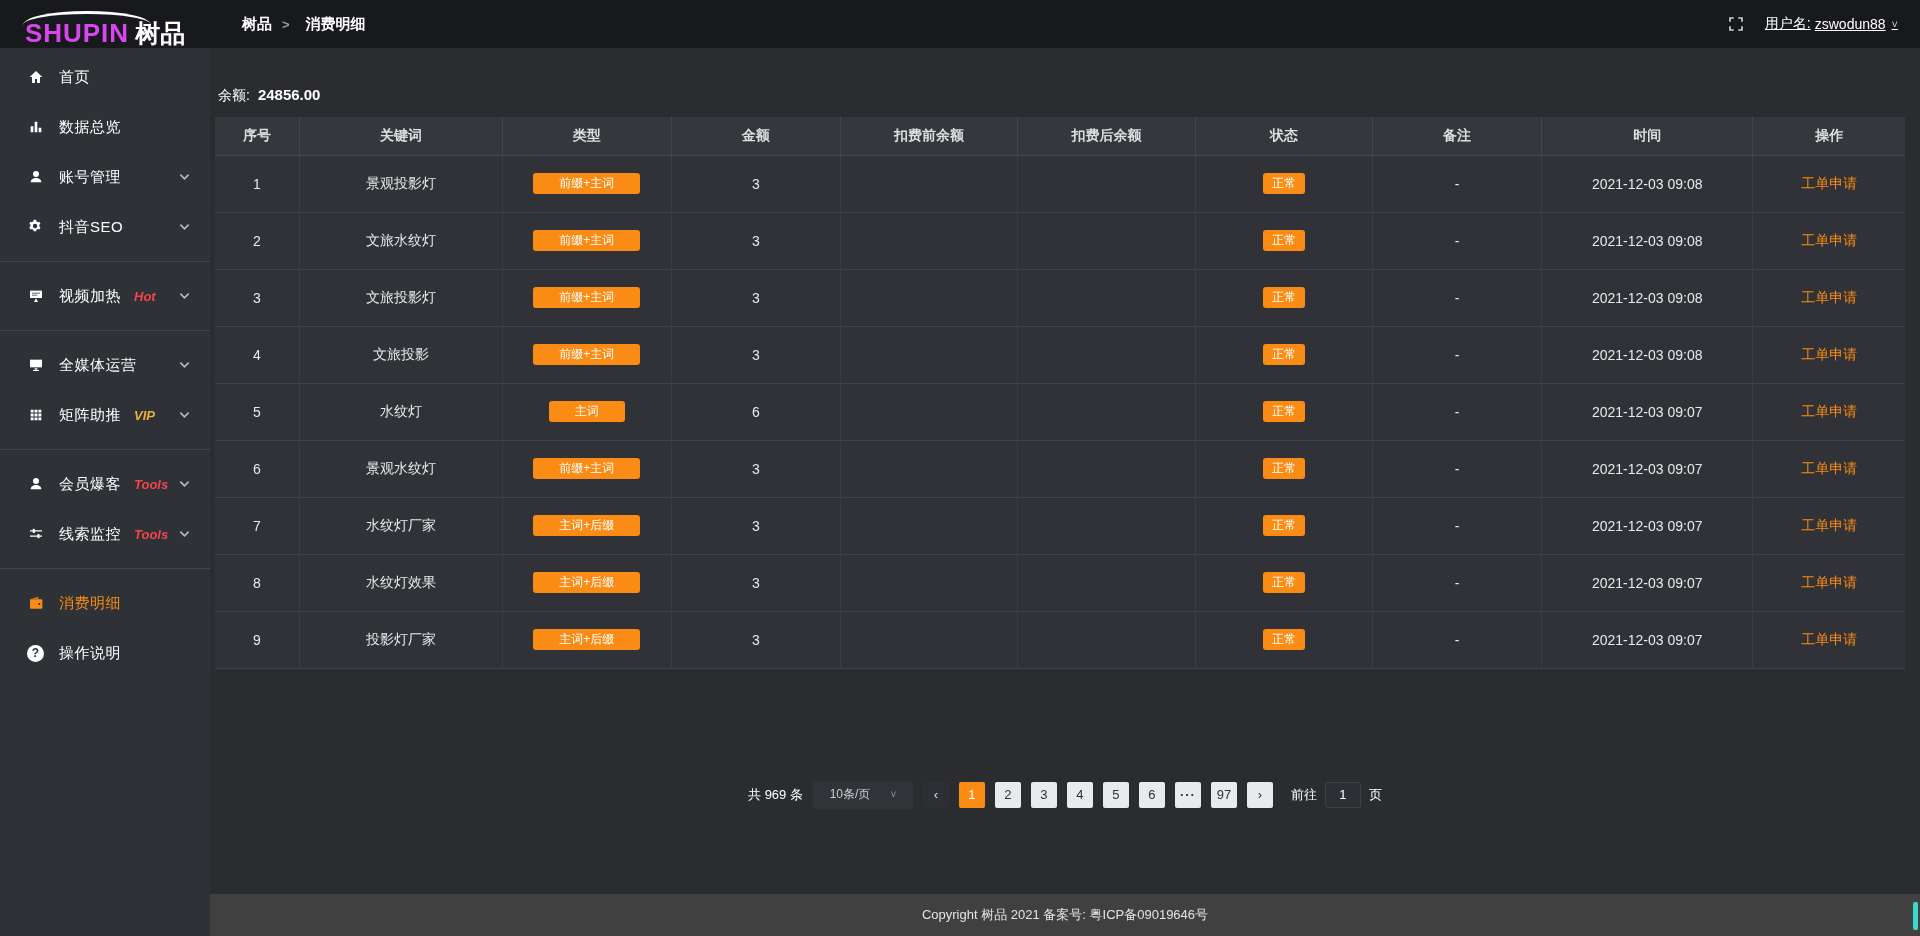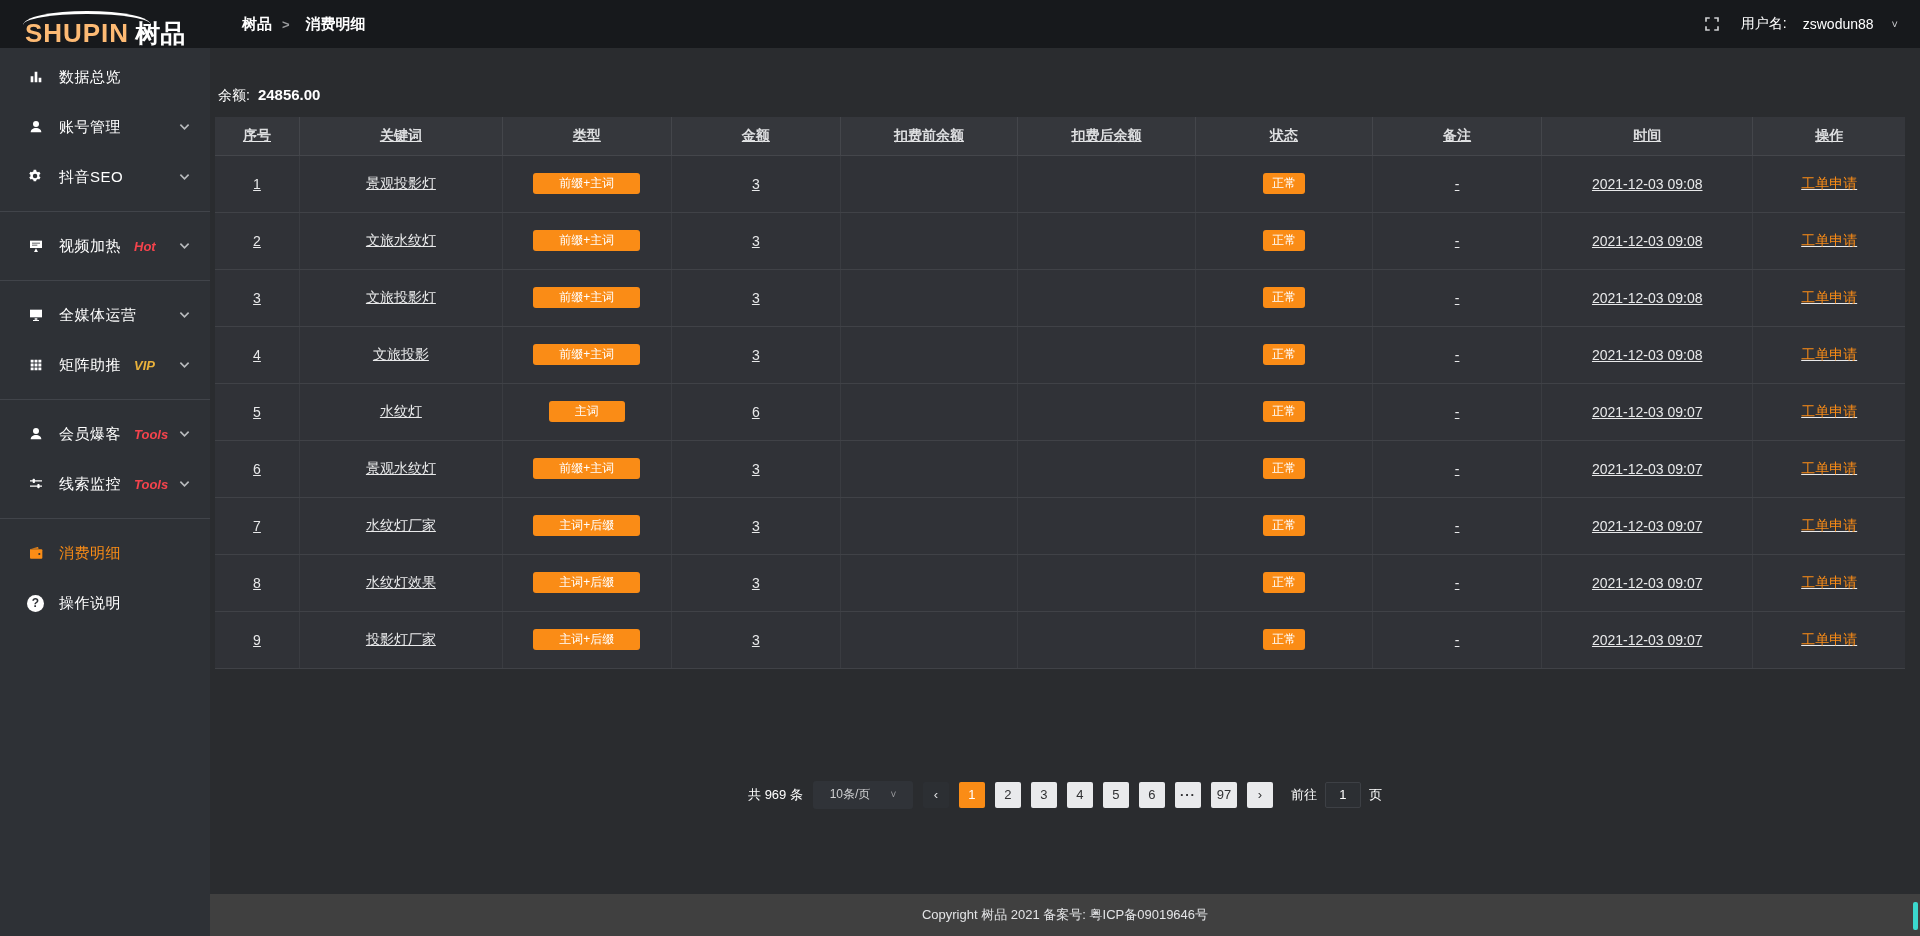--- a/index.html
+++ b/index.html
@@ -5,28 +5,28 @@
   * { margin:0; padding:0; box-sizing:border-box; }
   html,body { width:1920px; height:936px; overflow:hidden; }
   body { font-family:"Liberation Sans","DejaVu Sans",sans-serif; background:#2a2c2f; color:#e8e9ea; }
   .page { position:relative; width:1920px; height:936px; }
 
   
   .header { position:absolute; top:0; left:0; right:0; height:48px; background:#17191c; display:flex; align-items:center; z-index:3; }
   .logo-wrap { width:210px; height:48px; display:flex; align-items:flex-end; justify-content:center; padding-bottom:2px; }
   .logo { position:relative; display:flex; align-items:baseline; gap:6px; }
   .logo-arc { position:absolute; top:-9px; left:-2px; width:128px; height:14px; border-top:3px solid #fff; border-radius:50% 50% 0 0 / 100% 100% 0 0; }
-  .logo-en { font-size:26px; font-weight:800; letter-spacing:1px; color:#fdba74; line-height:1; }
+  .logo-en { font-size:26px; font-weight:800; letter-spacing:1px; color:#d946ef; line-height:1; }
   .logo-zh { font-size:25px; font-weight:700; color:#fff; line-height:1; }
   .breadcrumb { display:flex; align-items:center; gap:10px; margin-left:26px; font-size:15px; font-weight:600; color:#fff; }
   .crumb { display:flex; align-items:center; gap:6px; cursor:pointer; }
   .crumb-sep { color:#9a9b9e; font-size:13px; font-weight:700; }
   .header-right { margin-left:auto; display:flex; align-items:center; gap:20px; margin-right:22px; }
   .fullscreen { width:18px; height:18px; cursor:pointer; display:flex; }
-  .user-entry { display:flex; align-items:center; gap:16px; font-size:14px; color:#fff; cursor:pointer; }
+  .user-entry { display:flex; align-items:center; gap:4px; font-size:14px; color:#fff; cursor:pointer;text-decoration:underline; }
   .user-chev { font-size:11px; color:#cfd0d2; margin-left:2px; }
 
   
   .sidebar { position:absolute; top:48px; left:0; width:210px; bottom:0; background:#2e3136; z-index:2; padding-top:4px; }
   .nav-item { position:relative; height:50px; display:flex; align-items:center; padding-left:27px; cursor:pointer; }
   .nav-item .icon { width:17px; height:17px; display:flex; align-items:center; justify-content:center; margin-right:15px; color:#fff; flex:0 0 17px; }
   .nav-item .icon svg { width:16px; height:16px; }
   .nav-label { font-size:15px; color:#fff; letter-spacing:0.5px; }
   .nav-tag { margin-left:13px; font-size:13px; font-weight:700; font-style:italic; }
   .nav-tag.red { color:#f4434c; }
@@ -37,21 +37,21 @@
   .nav-item.active .icon { color:#fa8c16; }
   .q-circle { width:17px; height:17px; border-radius:50%; background:#fff; color:#2e3136; font-size:12px; font-weight:800; display:flex; align-items:center; justify-content:center; }
 
   
   .main { position:absolute; top:48px; left:210px; right:0; bottom:0; background:#2a2c2f; }
   .balance { margin:38px 0 0 8px; font-size:14px; color:#fff; display:flex; align-items:baseline; gap:8px; }
   .balance b { font-size:15px; font-weight:700; }
 
   
   .table-wrap { margin:12px 15px 0 5px; }
-  table { width:100%; border-collapse:collapse; table-layout:fixed;text-decoration:underline; }
+  table { width:100%; border-collapse:collapse; table-layout:fixed; }
   thead th { height:38px; background:#35373c; font-size:14px; font-weight:600; color:#dddee0; border-right:1px solid #44464b; border-bottom:1px solid #44464b; }
   thead th:last-child { border-right:none; }
   tbody td { height:57px; background:#303237; text-align:center; font-size:14px; color:#e8e9ea; border-right:1px solid #3a3c41; border-bottom:1px solid #404247; }
   tbody td:last-child { border-right:none; }
   .badge { display:inline-block; background:#fa8c16; color:#fff; font-size:12px; padding:4px 26px; border-radius:3px; line-height:1.1; }
   .badge.status { padding:4px 9px; }
   .blur-block { height:15px; margin:0 auto; border-radius:2px; filter:blur(1.6px); opacity:.85;
     background:repeating-linear-gradient(90deg,#a2a4a8 0 9px,#6f7175 9px 17px,#8d8f93 17px 26px); }
   .blur-a { width:66px; } .blur-b { width:58px; }
   .action-link { color:#fa8c16; cursor:pointer; }
@@ -111,20 +111,28 @@
       </span>
       <span class="user-entry">
         <span>用户名:</span>
         <span>zswodun88</span>
         <span class="user-chev">˅</span>
       </span>
     </div>
   </div>
 
   <div class="sidebar">
+      <div class="nav-item">
+        <span class="icon ">
+          <svg viewBox="0 0 24 24" fill="currentColor">
+            <path d="M12 3 2.5 12H6v9h4.5v-6h3v6H18v-9h3.5z"></path>
+          </svg>
+        </span>
+        <span class="nav-label">首页</span>
+      </div>
       <div class="nav-item">
         <span class="icon ">
           <svg viewBox="0 0 24 24" fill="currentColor">
             <path d="M4 11h4v9H4zM10 4h4v16h-4zM16 13h4v7h-4z"></path>
           </svg>
         </span>
         <span class="nav-label">数据总览</span>
       </div>
       <div class="nav-item">
         <span class="icon ">

